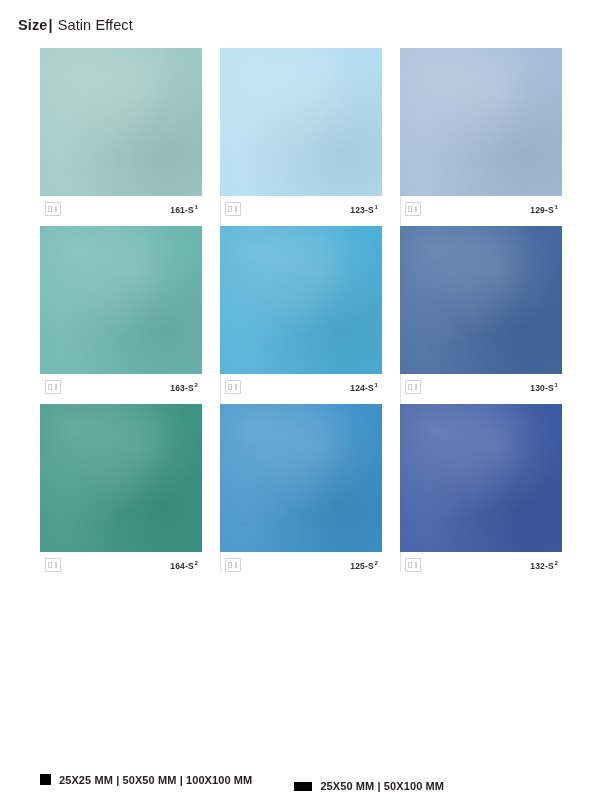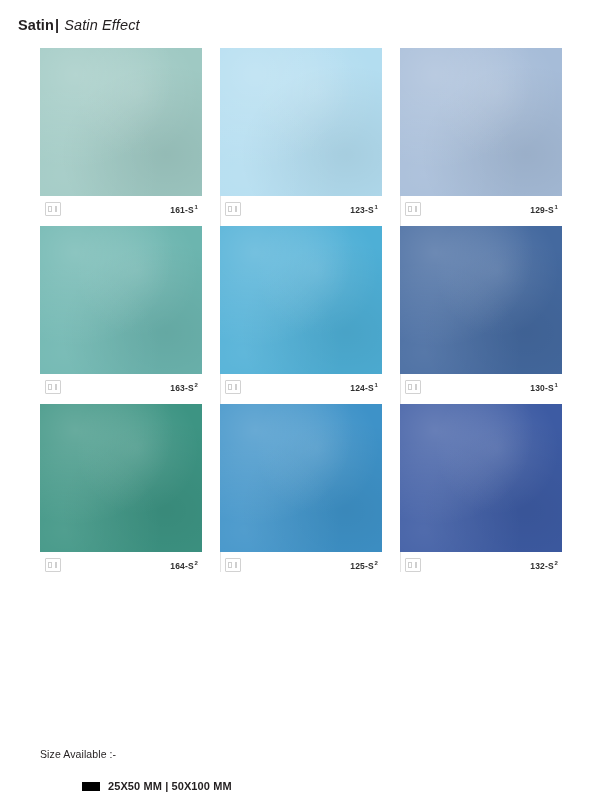--- a/index.html
+++ b/index.html
@@ -28,21 +28,20 @@
   }
   .page-title .brand {
     font-weight: bold;
   }
   .page-title .sep {
     font-weight: bold;
     margin: 0 1px 0 1px;
   }
   .page-title .sub {
     font-weight: normal;
-    font-style: italic;
   }
 
   
   .swatch-grid {
     position: absolute;
     left: 40px;
     top: 48px;
     width: 522px;
     display: grid;
     grid-template-columns: repeat(3, 162px);
@@ -173,21 +172,21 @@
     font-size: 11px;
     font-weight: bold;
     color: #231f20;
     letter-spacing: 0.1px;
   }
 </style>
 </head>
 <body>
 
 <div class="page-title">
-  <span class="brand">Satin</span><span class="sep">|</span> <span class="sub">Satin Effect</span>
+  <span class="brand">Size</span><span class="sep">|</span> <span class="sub">Satin Effect</span>
 </div>
 
 <div class="grid-col-rule rule-1"></div>
 <div class="grid-col-rule rule-2"></div>
 
 <div class="swatch-grid" id="swatch-grid">
     <div class="swatch-cell">
       <div class="swatch-chip" style="background: rgb(159, 201, 195);">
         <div class="tex" style="background: radial-gradient(at 22% 18%, rgba(255, 255, 255, 0.22), rgba(255, 255, 255, 0) 55%), radial-gradient(at 78% 72%, rgba(0, 0, 0, 0.07), rgba(0, 0, 0, 0) 60%), radial-gradient(at 60% 30%, rgba(255, 255, 255, 0.12), rgba(255, 255, 255, 0) 45%), radial-gradient(at 15% 85%, rgba(255, 255, 255, 0.1), rgba(255, 255, 255, 0) 50%);"></div>
       </div>
@@ -264,20 +263,23 @@
         <div class="tex" style="background: radial-gradient(at 22% 18%, rgba(255, 255, 255, 0.22), rgba(255, 255, 255, 0) 55%), radial-gradient(at 78% 72%, rgba(0, 0, 0, 0.07), rgba(0, 0, 0, 0) 60%), radial-gradient(at 60% 30%, rgba(255, 255, 255, 0.12), rgba(255, 255, 255, 0) 45%), radial-gradient(at 15% 85%, rgba(255, 255, 255, 0.1), rgba(255, 255, 255, 0) 50%);"></div>
       </div>
       <div class="swatch-meta">
         <span class="size-icon"></span>
         <span class="swatch-code">132-S<sup>2</sup></span>
       </div>
     </div>
   </div>
 
 <div class="footer">
-  <div class="footer-title">Size Available :-</div>
   <div class="footer-row">
+    <div class="footer-item">
+      <span class="marker-square"></span>
+      <span class="footer-text">25X25 MM | 50X50 MM | 100X100 MM</span>
+    </div>
     <div class="footer-item second">
       <span class="marker-rect"></span>
       <span class="footer-text">25X50 MM | 50X100 MM</span>
     </div>
   </div>
 </div>
 
 </body></html>

